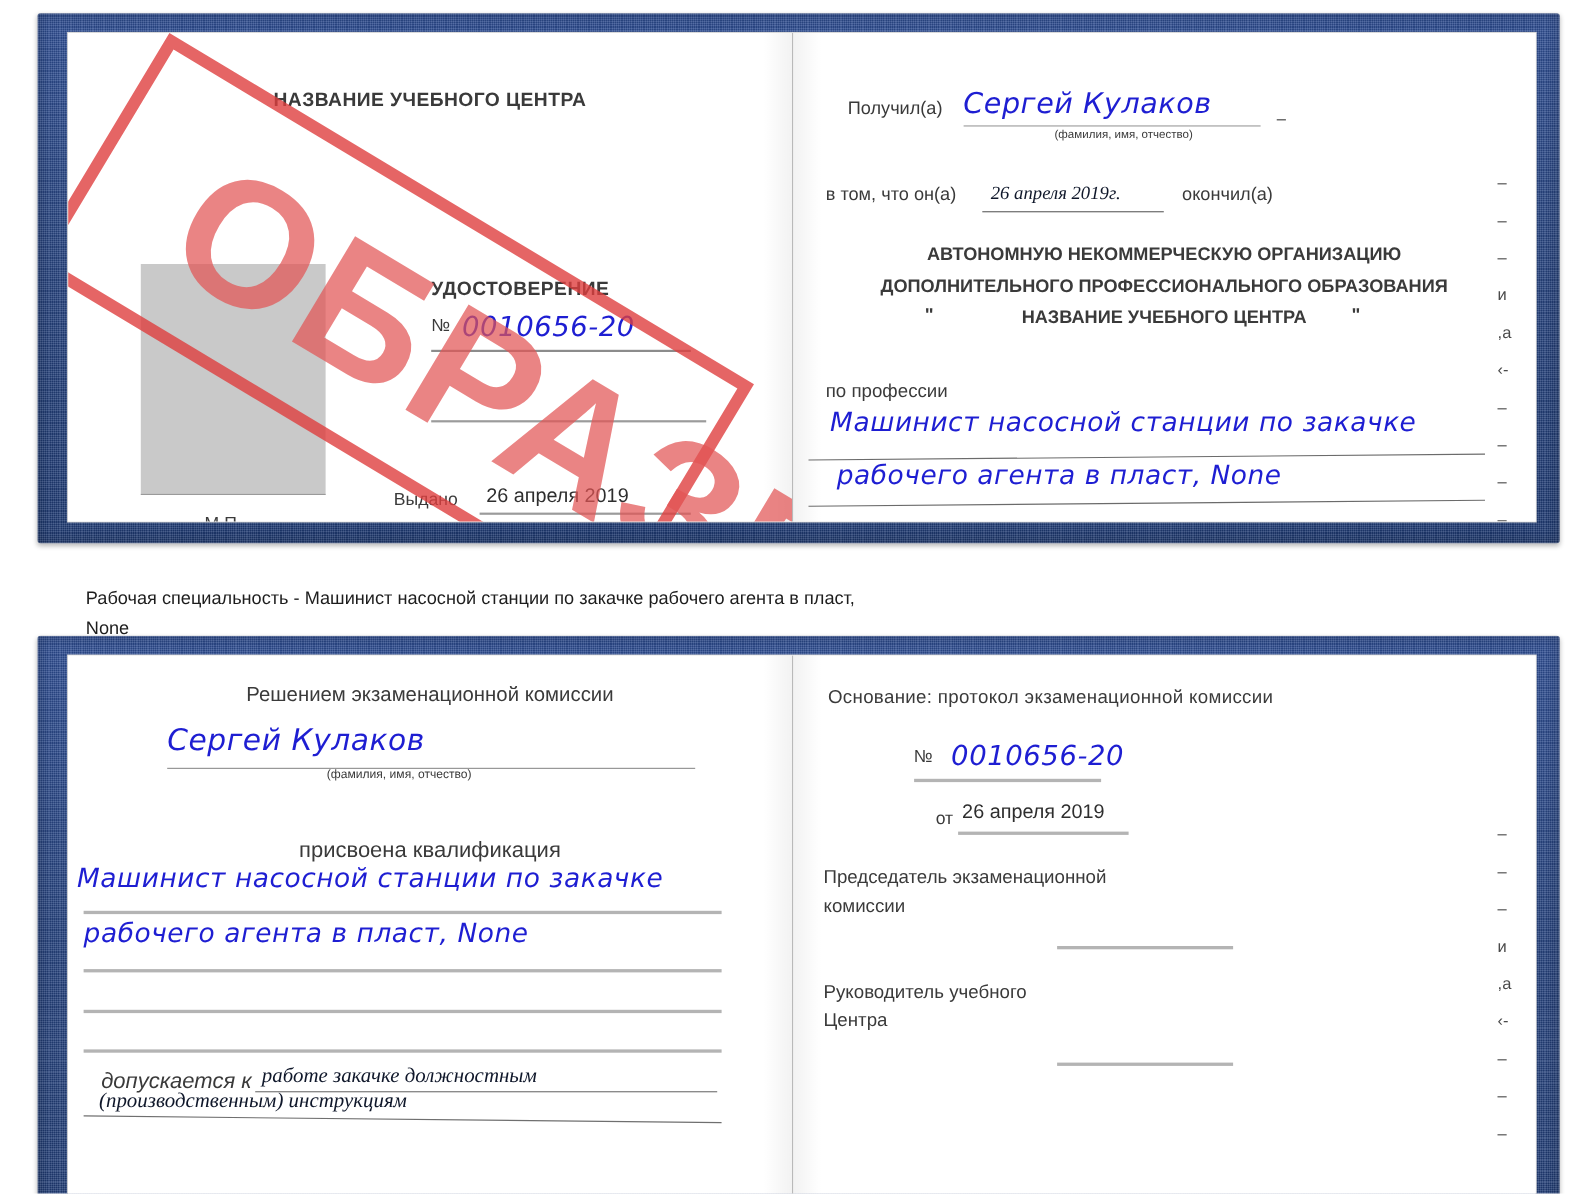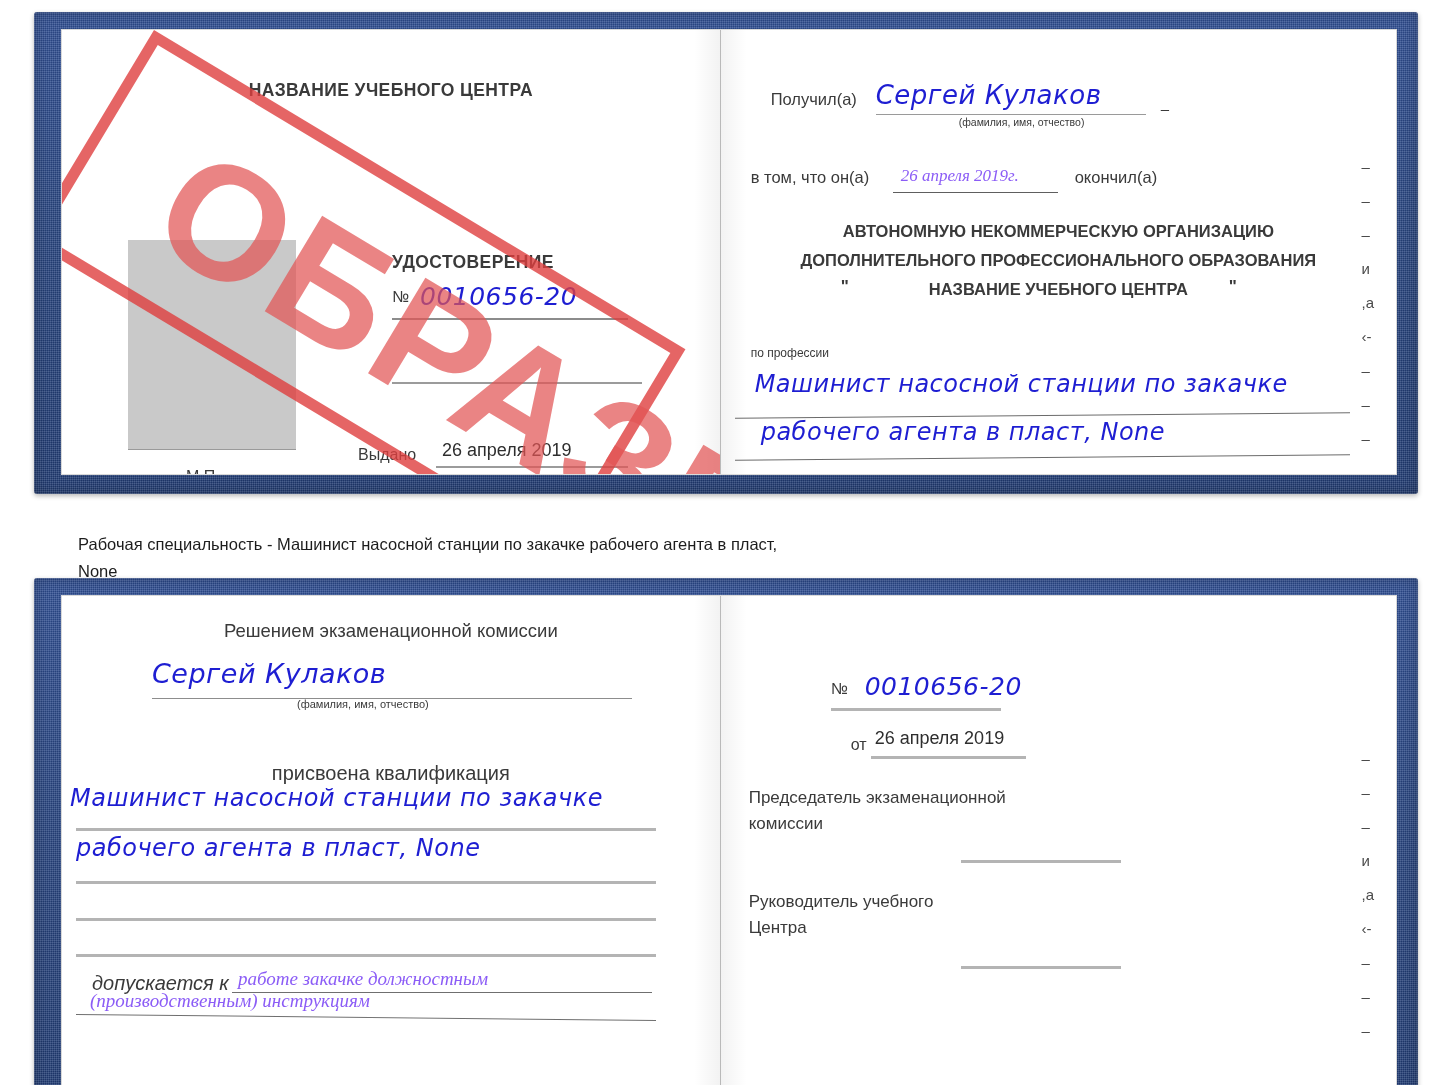--- a/index.html
+++ b/index.html
@@ -65,21 +65,21 @@
   .hand {
     color: #1e1ed2;
     font-family: "DejaVu Sans", sans-serif;
     font-style: italic;
     font-weight: 400;
     letter-spacing: .5px;
   }
   .ital-serif {
     font-family: "Liberation Serif", serif;
     font-style: italic;
-    color: #8b5cf6;
+    color: #0f172a;
   }
   .rule { position: absolute; background: #a9a9a9; height: 2px; }
   .rule-dark { background: #6f6f6f; height: 1px; }
 
   
   .photo-box {
     position: absolute;
     background: #c9c9c9;
     border-bottom: 1px solid #9a9a9a;
   }
@@ -167,21 +167,21 @@
       <div class="t ital-serif" style="left:180px; top:136px; font-size:17px;">26 апреля 2019г.</div>
       <div class="rule rule-dark" style="left:172px; top:162px; width:165px; background:#5e5e5e;"></div>
       <div class="t" style="left:354px; top:138px; font-size:16.5px;">окончил(а)</div>
 
       <div class="t" style="left:50%; transform:translateX(-50%); top:221px; font-size:16.5px; font-weight:700;">ДОПОЛНИТЕЛЬНОГО ПРОФЕССИОНАЛЬНОГО ОБРАЗОВАНИЯ</div>
       <div class="t" style="left:50%; transform:translateX(-50%); top:192px; font-size:16.5px; font-weight:700;">АВТОНОМНУЮ НЕКОММЕРЧЕСКУЮ ОРГАНИЗАЦИЮ</div>
       <div class="t" style="left:120px; top:247px; font-size:17px; font-weight:700;">"</div>
       <div class="t" style="left:50%; transform:translateX(-50%); top:250px; font-size:16.5px; font-weight:700;">НАЗВАНИЕ УЧЕБНОГО ЦЕНТРА</div>
       <div class="t" style="left:508px; top:247px; font-size:17px; font-weight:700;">"</div>
 
-      <div class="t" style="left:30px; top:316px; font-size:12px;">по профессии</div>
+      <div class="t" style="left:30px; top:316px; font-size:17px;">по профессии</div>
 
       <div class="t hand" style="left:34px; top:340px; font-size:24px;">Машинист насосной станции по закачке</div>
       <div class="rule rule-dark" style="left:14px; top:385px; width:615px; background:#6b6b6b; transform:rotate(-0.5deg);"></div>
 
       <div class="t hand" style="left:40px; top:388px; font-size:24px;">рабочего агента в пласт, None</div>
       <div class="rule rule-dark" style="left:14px; top:427px; width:615px; background:#6b6b6b; transform:rotate(-0.5deg);"></div>
 
       <div class="edge-marks" style="right:22px; top:120px;">
         <div>–</div>
         <div>–</div>
@@ -227,20 +227,21 @@
 
       <div class="t" style="left:30px; top:376px; font-size:20px;font-style:italic;">допускается к</div>
       <div class="t ital-serif" style="left:176px; top:372px; font-size:19px;">работе закачке должностным</div>
       <div class="rule rule-dark" style="left:170px; top:396px; width:420px; background:#6f6f6f;"></div>
       <div class="t ital-serif" style="left:28px; top:394px; font-size:19px;">(производственным) инструкциям</div>
       <div class="rule rule-dark" style="left:14px; top:421px; width:580px; background:#6f6f6f; transform:rotate(0.6deg);"></div>
 
     </div>
 
     <div class="page page-right">
+      <div class="t" style="left:32px; top:28px; font-size:17px; letter-spacing:.3px;">Основание: протокол экзаменационной комиссии</div>
 
       <div class="t" style="left:110px; top:84px; font-size:16px;">№</div>
       <div class="t hand" style="left:144px; top:76px; font-size:25px;">0010656-20</div>
       <div class="rule" style="left:110px; top:112px; width:170px; height:3px; background:#b4b4b4;"></div>
 
       <div class="t" style="left:130px; top:140px; font-size:16px;">от</div>
       <div class="t" style="left:154px; top:132px; font-size:18px; color:#2e2e2e;">26 апреля 2019</div>
       <div class="rule" style="left:150px; top:160px; width:155px; height:3px; background:#b4b4b4;"></div>
 
       <div class="t" style="left:28px; top:192px; font-size:17px;">Председатель экзаменационной</div>

